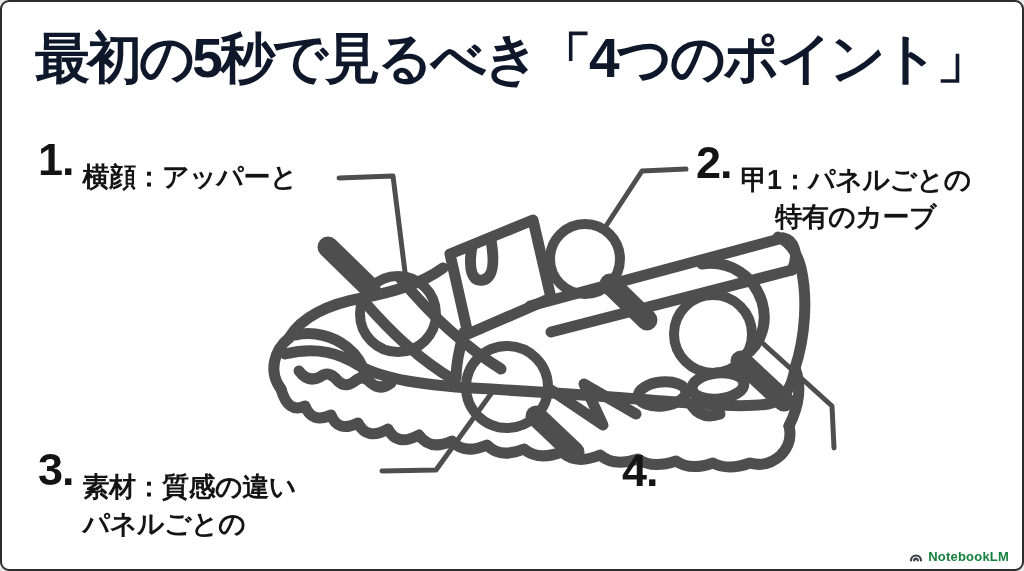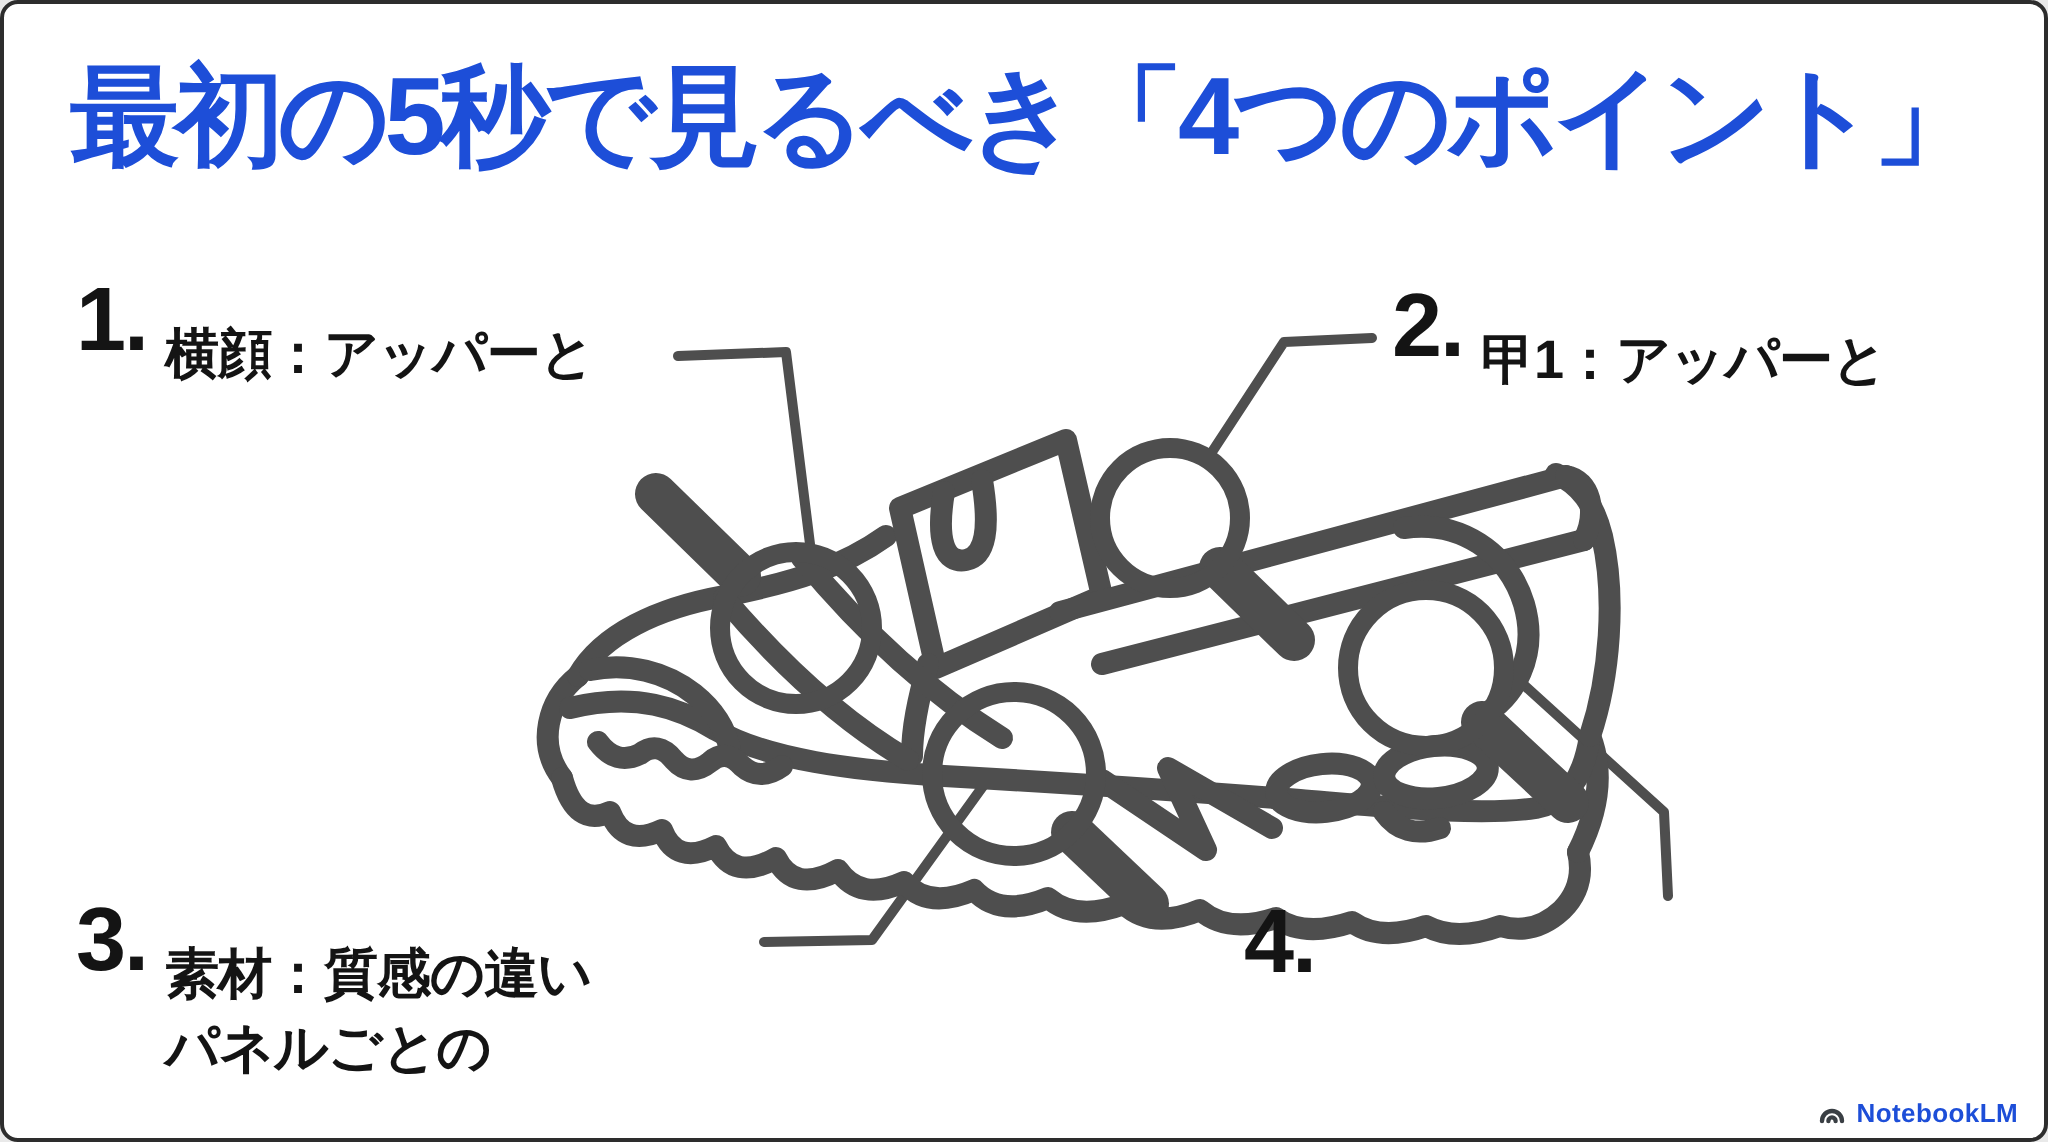--- a/index.html
+++ b/index.html
@@ -16,21 +16,21 @@
   }
   .title {
     position: absolute;
     left: 33px;
     top: 24px;
     margin: 0;
     font-size: 55px;
     line-height: 64px;
     font-weight: 900;
     letter-spacing: -3px;
-    color: #1d4ed8;
+    color: #0f172a;
     white-space: nowrap;
   }
   .art {
     position: absolute;
     left: 0;
     top: 0;
     width: 1024px;
     height: 571px;
   }
   .callout {
@@ -60,21 +60,21 @@
   .c3 { left: 36px;  top: 448px; }
   .c4 { left: 620px; top: 449px; }
   .c4 .txt { text-align: right; }
   .footer {
     position: absolute;
     right: 13px;
     bottom: 5px;
     display: flex;
     align-items: center;
     gap: 5px;
-    color: #1d4ed8;
+    color: #15803d;
     font-size: 13px;
     font-weight: 700;
     letter-spacing: 0.2px;
   }
 </style>
 </head>
 <body>
 
 <div class="canvas">
 
@@ -146,21 +146,22 @@
   <div class="callout c1">
     <span class="num">1.</span>
     <div class="txt">
       <div>横顔：アッパーと</div>
     </div>
   </div>
 
   <div class="callout c2">
     <span class="num">2.</span>
     <div class="txt">
-      <div>甲1：アッパーと</div>
+      <div>甲1：パネルごとの</div>
+      <div>特有のカーブ</div>
     </div>
   </div>
 
   <div class="callout c3">
     <span class="num">3.</span>
     <div class="txt">
       <div>素材：質感の違い</div>
       <div>パネルごとの</div>
     </div>
   </div>

